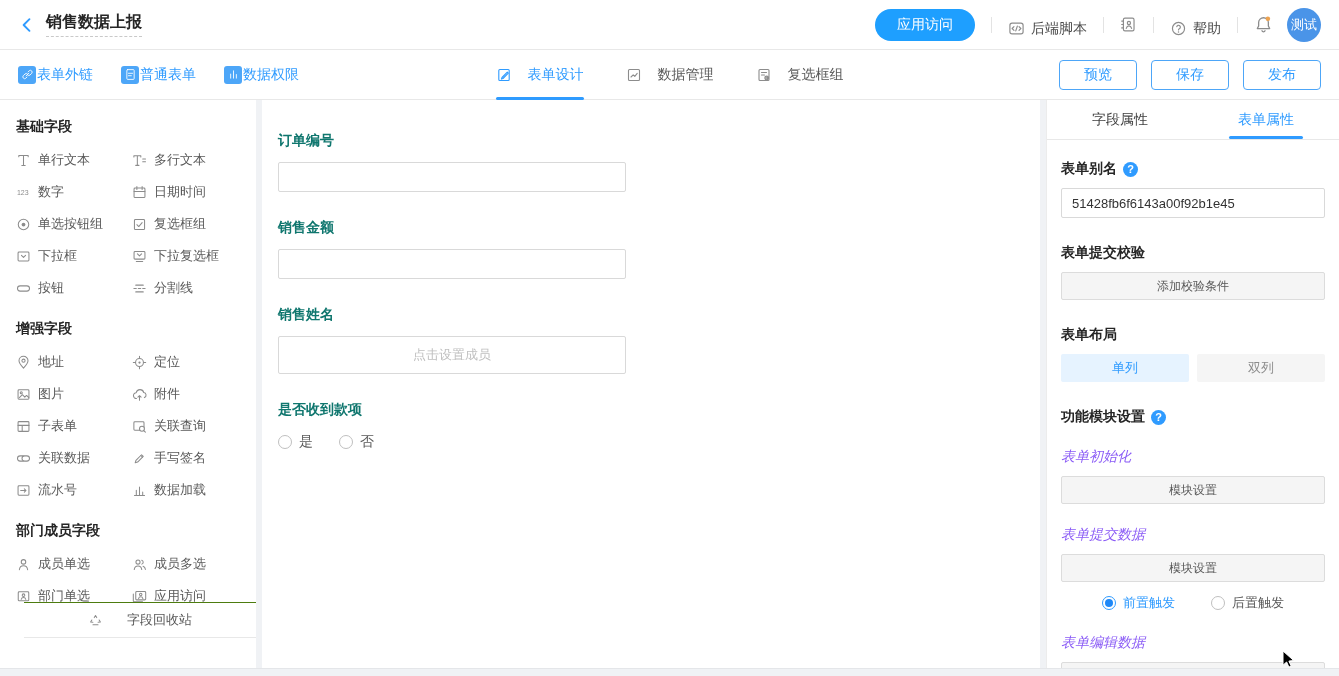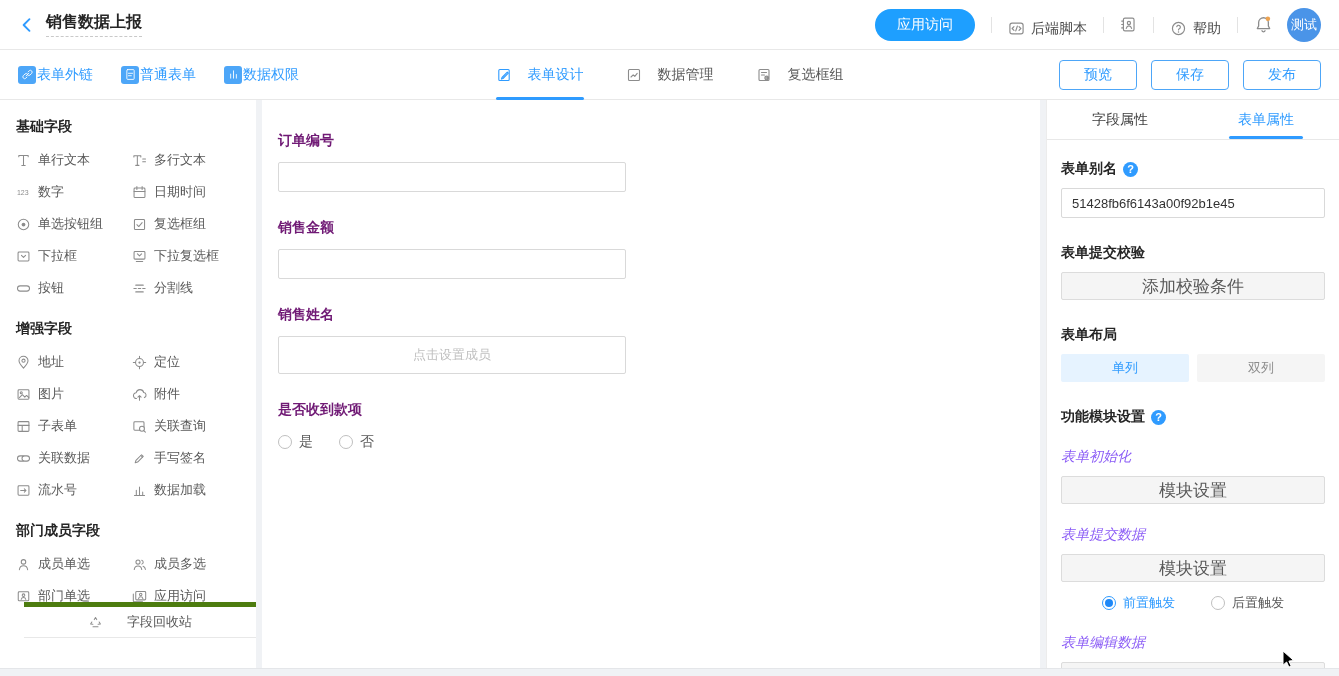--- a/index.html
+++ b/index.html
@@ -42,49 +42,49 @@
   .gap { width:6px; flex:0 0 6px; background:#f0f2f5; }
   .bottom-strip { height:8px; flex:0 0 8px; background:#f0f2f5; border-top:1px solid #e4e6e9; }
 
   
   .sidebar { width:256px; flex:0 0 256px; background:#fff; display:flex; flex-direction:column; overflow:hidden; }
   .sb-scroll { flex:1 1 auto; overflow:hidden; padding-top:4px; }
   .sb-title { font-weight:bold; color:#262626; padding:14px 0 8px 16px; }
   .sb-grid { display:grid; grid-template-columns:1fr 1fr; padding:0 8px 2px 16px; }
   .sb-item { height:32px; display:flex; align-items:center; gap:7px; color:#595959; font-size:13px; cursor:grab; }
   .sb-item svg { width:15px; height:15px; color:#8c8c8c; flex:0 0 15px; }
-  .sb-recycle { flex:0 0 36px; border-top:5px solid #4d7c0f; border-bottom:1px solid #e8e8e8; display:flex; align-items:center; justify-content:center; gap:24px; color:#595959; font-size:13px; cursor:pointer;margin-left:24px; }
+  .sb-recycle { flex:0 0 36px; border-top:1px solid #4d7c0f; border-bottom:1px solid #e8e8e8; display:flex; align-items:center; justify-content:center; gap:24px; color:#595959; font-size:13px; cursor:pointer;margin-left:24px; }
   .sb-recycle svg { width:15px; height:15px; color:#8c8c8c; }
   .sb-footpad { flex:0 0 30px; }
 
   
   .canvas { flex:1 1 auto; background:#fff; padding:32px 16px 0 16px; overflow:hidden; }
   .fld { margin-bottom:27px; width:348px; }
-  .fld-label { font-weight:bold; color:#701a75; margin-bottom:12px; }
+  .fld-label { font-weight:bold; color:#0f766e; margin-bottom:12px; }
   .fld-input { width:348px; height:30px; border:1px solid #d9d9d9; border-radius:2px; background:#fff; font-family:inherit; font-size:13px; padding:0 8px; color:#333; }
   .fld-member { width:348px; height:38px; border:1px solid #d9d9d9; border-radius:2px; display:flex; align-items:center; justify-content:center; color:#bfbfbf; font-size:13px; cursor:pointer; }
   .radio-row { display:flex; gap:26px; margin-top:14px; }
   .radio { display:flex; align-items:center; gap:7px; color:#595959; cursor:pointer; font-size:14px; }
   .rdot { width:14px; height:14px; border-radius:50%; border:1px solid #bfbfbf; background:#fff; flex:0 0 14px; }
   .radio.checked { color:#2f9bff; }
   .radio.checked .rdot { border:1px solid #2f9bff; display:flex; align-items:center; justify-content:center; }
   .radio.checked .rdot::after { content:""; width:8px; height:8px; border-radius:50%; background:#1e88f7; }
 
   
   .panel { width:293px; flex:0 0 293px; background:#fff; border-left:1px solid #ececec; display:flex; flex-direction:column; overflow:hidden; }
   .p-tabs { flex:0 0 40px; display:flex; border-bottom:1px solid #e8e8e8; }
   .p-tab { flex:1; position:relative; display:flex; align-items:center; justify-content:center; color:#404040; cursor:pointer;font-family:Liberation Serif, serif; }
   .p-tab.active { color:#2f9bff; }
   .p-tab.active::after { content:""; position:absolute; bottom:0; left:50%; transform:translateX(-50%); width:74px; height:3px; background:#2f9bff; border-radius:2px; }
   .p-body { flex:1; padding:20px 14px 0 14px; overflow:hidden; }
   .p-label { font-weight:bold; color:#262626; display:flex; align-items:center; gap:6px; }
   .p-sublabel { color:#8b5cf6;font-style:italic; }
   .help-badge { width:15px; height:15px; border-radius:50%; background:#2f9bff; color:#fff; font-size:11px; font-weight:bold; display:flex; align-items:center; justify-content:center; cursor:pointer; }
   .p-input { width:100%; height:30px; border:1px solid #d9d9d9; border-radius:2px; margin-top:10px; padding:0 10px; font-size:13px; color:#333; font-family:inherit; background:#fff; }
-  .grey-btn { width:100%; height:28px; margin-top:10px; background:#f5f5f5; border:1px solid #dcdcdc; border-radius:2px; color:#595959; font-size:17px; cursor:pointer; font-family:inherit; }
+  .grey-btn { width:100%; height:28px; margin-top:10px; background:#f5f5f5; border:1px solid #dcdcdc; border-radius:2px; color:#595959; font-size:12px; cursor:pointer; font-family:inherit; }
   .mt26 { margin-top:26px; }
   .mt22 { margin-top:22px; }
   .layout-row { display:flex; gap:8px; margin-top:10px; }
   .layout-opt { flex:1; height:28px; display:flex; align-items:center; justify-content:center; font-size:13px; background:#f5f5f5; color:#8c8c8c; border-radius:2px; cursor:pointer; }
   .layout-opt.active { background:#e6f3ff; color:#2f9bff; }
   .p-radio-row { display:flex; justify-content:center; gap:36px; margin-top:12px; }
   .p-radio { display:flex; align-items:center; gap:7px; font-size:13px; color:#595959; cursor:pointer; }
 
   .cursor { position:absolute; left:1282px; top:650px; pointer-events:none; z-index:99; }
 </style>

